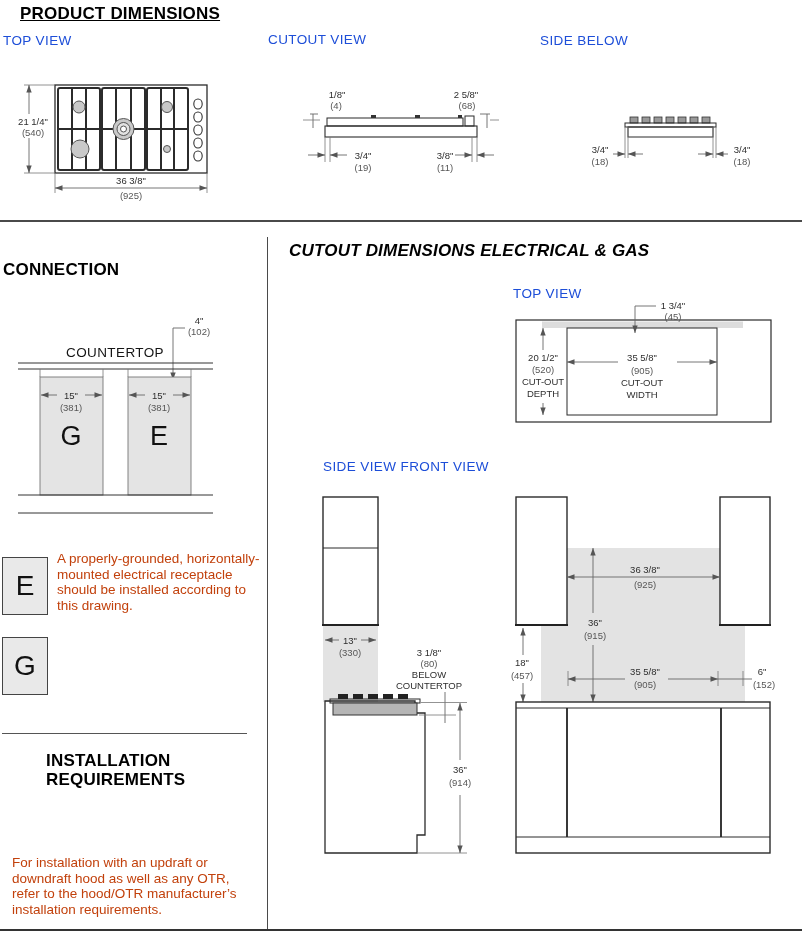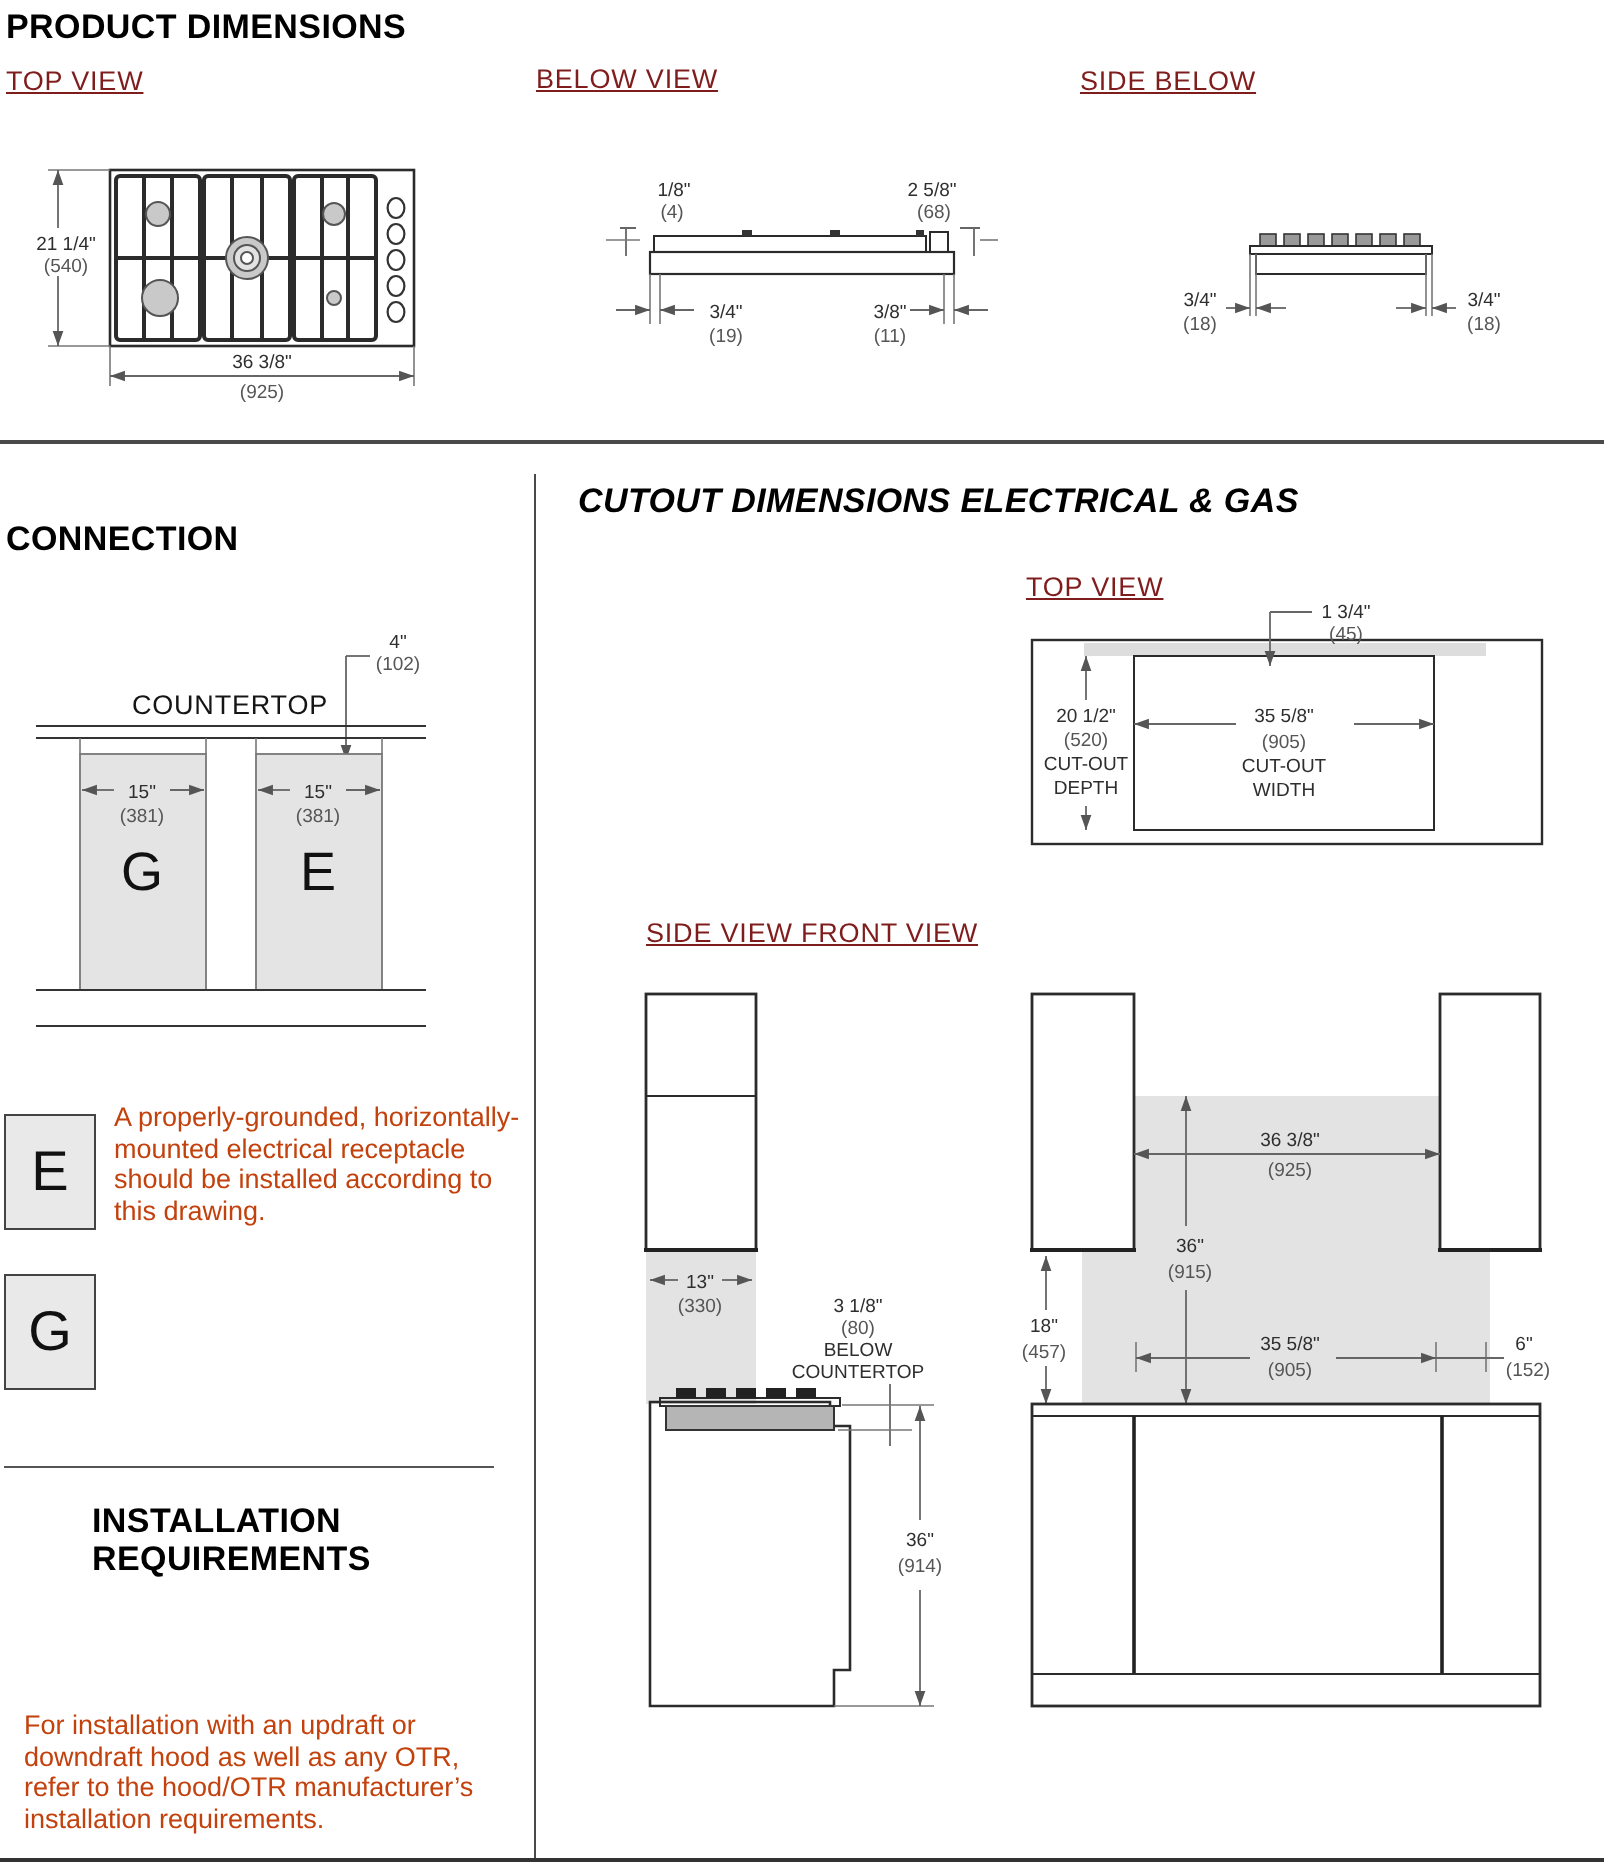--- a/index.html
+++ b/index.html
@@ -2,44 +2,44 @@
 <html><head>
 <meta charset="utf-8">
 <style>
   * { margin:0; padding:0; box-sizing:border-box; }
   html,body { background:#fff; }
   .sheet { position:relative; width:802px; height:935px; background:#fff;
            font-family:"Liberation Sans", sans-serif; color:#111; overflow:hidden; }
   .abs { position:absolute; }
   .sec-title { font-size:17px; font-weight:bold; color:#000; letter-spacing:.2px; white-space:nowrap; }
   .sec-title.wrap { white-space:normal; line-height:19px;margin-left:44px; }
-  .view-label { font-size:13.5px; color:#7f1d1d; letter-spacing:.4px; white-space:nowrap;text-decoration:underline; }
+  .view-label { font-size:13.5px; color:#1d4ed8; letter-spacing:.4px; white-space:nowrap; }
   .body-text { font-size:13.5px; line-height:15.5px; color:#c2410c; }
   .divider-h { position:absolute; background:#4a4a4a; }
   .divider-v { position:absolute; background:#4a4a4a; }
   .legend-box { position:absolute; width:46px; height:58px; background:#e9e9e9; border:1px solid #444;
                 display:flex; align-items:center; justify-content:center; font-size:28px; color:#111; }
   svg { position:absolute; overflow:visible; }
   svg text { font-family:"Liberation Sans", sans-serif; }
   .dim  { font-size:9.5px; fill:#2e2e2e; }
   .dimm { font-size:9.5px; fill:#565656; }
   .slbl { font-size:13.5px; fill:#151515; letter-spacing:.4px; }
   .big  { font-size:27px; fill:#111; }
   .obj  { stroke:#2b2b2b; fill:none; }
   .dl   { stroke:#666; stroke-width:.9; fill:none; }
   .tick { stroke:#777; stroke-width:.8; fill:none; }
 </style>
 </head>
 <body>
 
 <div class="sheet">
 
-  <div class="abs sec-title" style="left:3px; top:4px;">PRODUCT DIMENSIONS</div>
+  <div class="abs sec-title" style="left:20px; top:4px;text-decoration:underline;">PRODUCT DIMENSIONS</div>
   <div class="abs view-label" style="left:3px; top:33px;">TOP VIEW</div>
-  <div class="abs view-label" style="left:268px; top:32px;">BELOW VIEW</div>
+  <div class="abs view-label" style="left:268px; top:32px;">CUTOUT VIEW</div>
   <div class="abs view-label" style="left:540px; top:33px;">SIDE BELOW</div>
 
   <svg style="left:5px; top:78px;" width="230" height="132">
     <defs>
       <marker id="arw" viewBox="0 0 10 8" refX="9.5" refY="4" markerWidth="9" markerHeight="7" orient="auto-start-reverse">
         <path d="M0,0.6 L9.5,4 L0,7.4 Z" fill="#555"></path>
       </marker>
     </defs>
     <rect x="50" y="7" width="152" height="88" class="obj" stroke-width="1.3" fill="#fff"></rect>
     <g class="obj" stroke-width="2">

